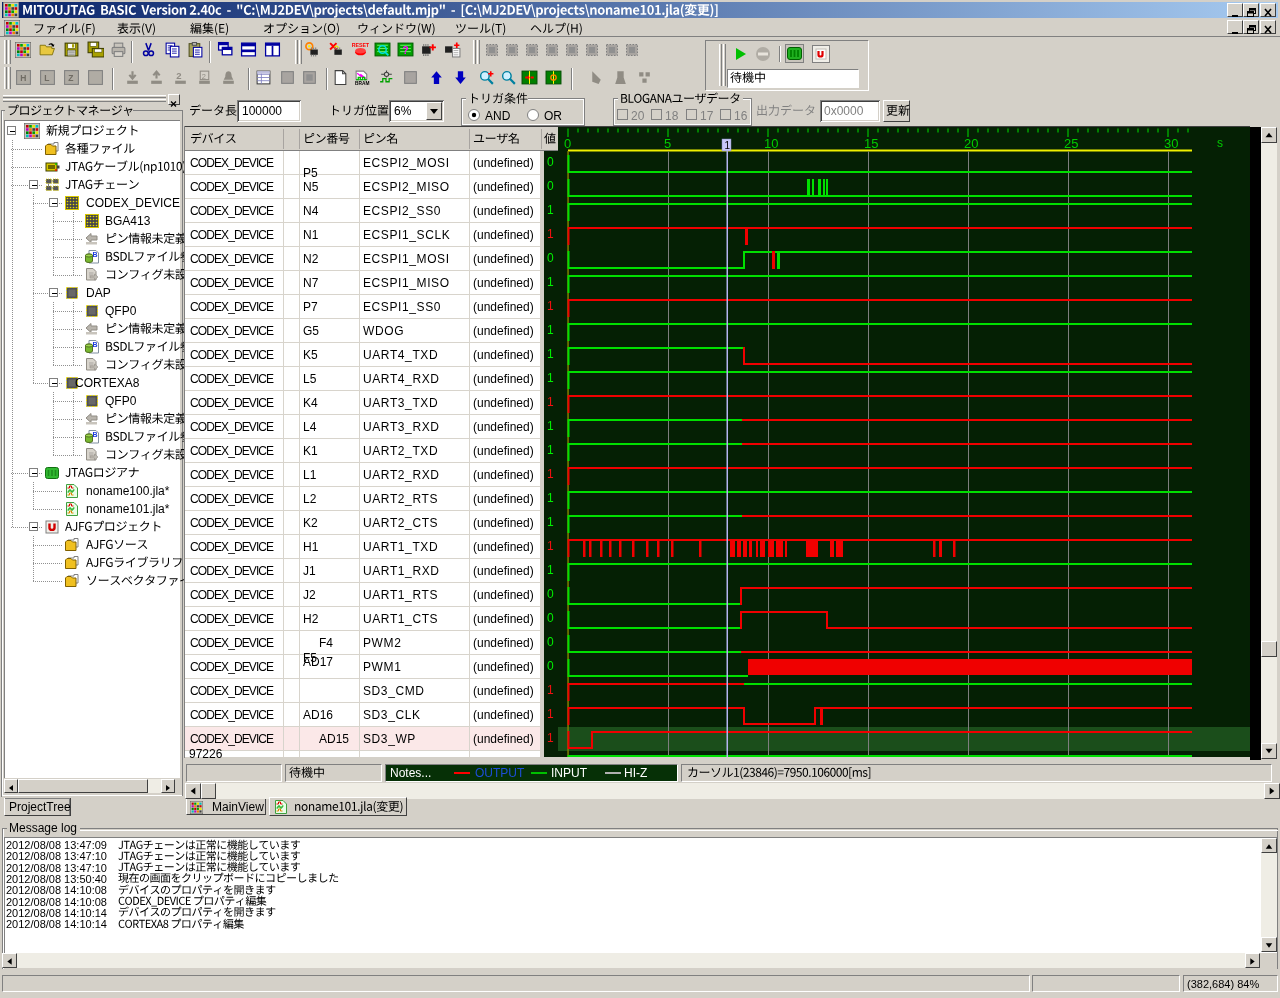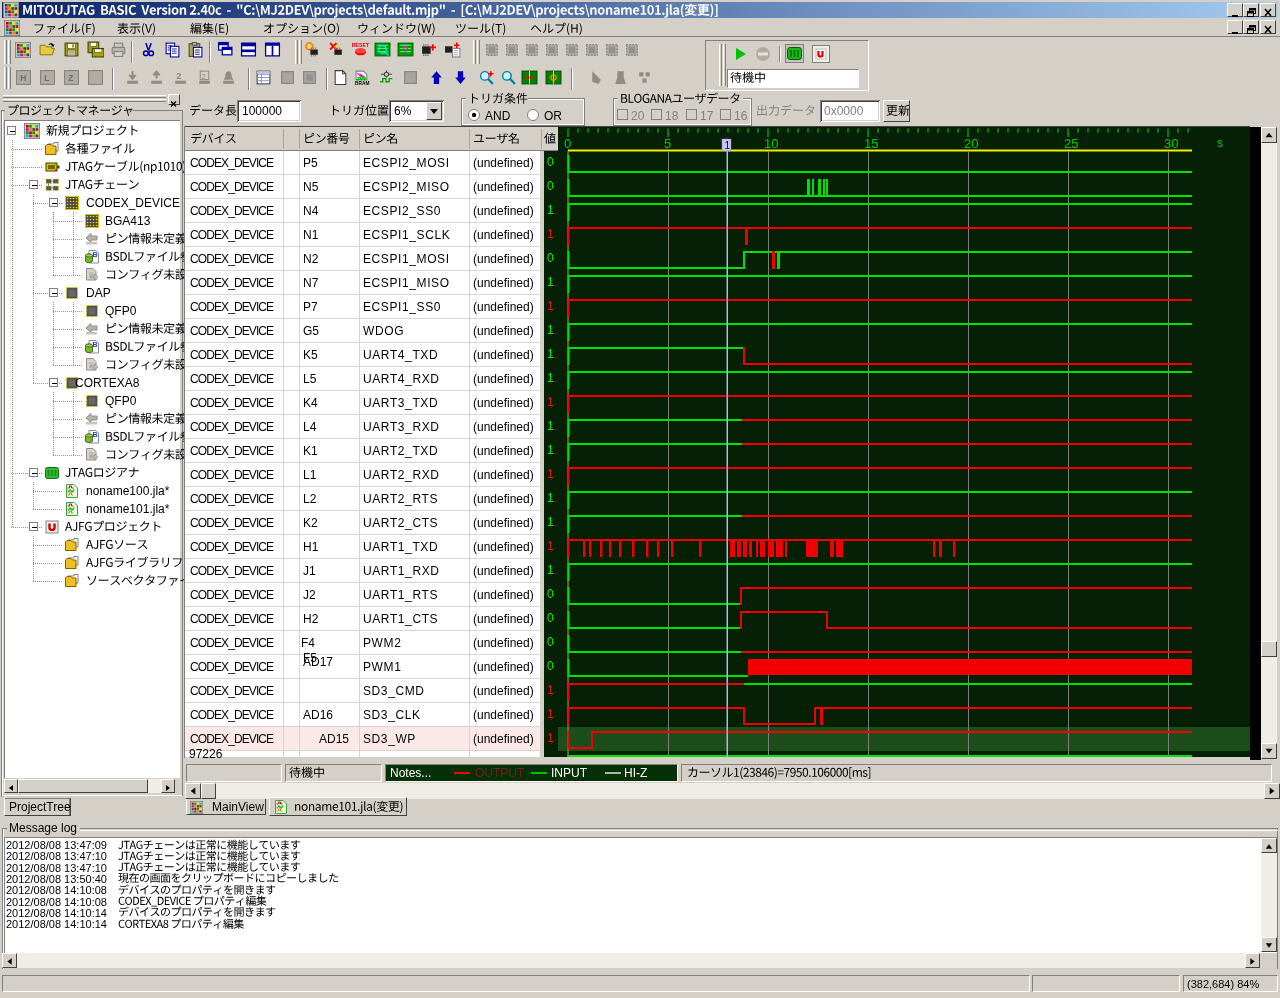--- a/index.html
+++ b/index.html
@@ -793,21 +793,21 @@
 <div class="abs" style="left:185px;top:702px;width:355px;height:1px;background:#d8d4cc"></div>
 <div class="abs" style="left:185px;top:726px;width:355px;height:1px;background:#d8d4cc"></div>
 <div class="abs" style="left:185px;top:750px;width:355px;height:1px;background:#d8d4cc"></div>
 <div class="abs" style="left:283px;top:151px;width:1px;height:606px;background:#d8d4cc"></div>
 <div class="abs" style="left:299px;top:151px;width:1px;height:606px;background:#d8d4cc"></div>
 <div class="abs" style="left:359px;top:151px;width:1px;height:606px;background:#d8d4cc"></div>
 <div class="abs" style="left:469px;top:151px;width:1px;height:606px;background:#d8d4cc"></div>
 <div class="abs" style="left:540px;top:151px;width:4px;height:606px;background:#D4D0C8"></div>
 <div class="abs" style="left:185px;top:151px;width:373px;height:606px;overflow:hidden">
 <div class="abs tx" style="left:5px;top:5px;letter-spacing:-0.9px">CODEX_DEVICE</div>
-<div class="abs tx" style="left:118px;top:5px">P5</div>
+<div class="abs tx" style="left:118px;top:15px">P5</div>
 <div class="abs tx" style="left:178px;top:5px;letter-spacing:0.6px">ECSPI2_MOSI</div>
 <div class="abs tx" style="left:288px;top:5px">(undefined)</div>
 <div class="abs tx" style="left:5px;top:29px;letter-spacing:-0.9px">CODEX_DEVICE</div>
 <div class="abs tx" style="left:118px;top:29px">N5</div>
 <div class="abs tx" style="left:178px;top:29px;letter-spacing:0.6px">ECSPI2_MISO</div>
 <div class="abs tx" style="left:288px;top:29px">(undefined)</div>
 <div class="abs tx" style="left:5px;top:53px;letter-spacing:-0.9px">CODEX_DEVICE</div>
 <div class="abs tx" style="left:118px;top:53px">N4</div>
 <div class="abs tx" style="left:178px;top:53px;letter-spacing:0.6px">ECSPI2_SS0</div>
 <div class="abs tx" style="left:288px;top:53px">(undefined)</div>
@@ -873,21 +873,21 @@
 <div class="abs tx" style="left:288px;top:413px">(undefined)</div>
 <div class="abs tx" style="left:5px;top:437px;letter-spacing:-0.9px">CODEX_DEVICE</div>
 <div class="abs tx" style="left:118px;top:437px">J2</div>
 <div class="abs tx" style="left:178px;top:437px;letter-spacing:0.6px">UART1_RTS</div>
 <div class="abs tx" style="left:288px;top:437px">(undefined)</div>
 <div class="abs tx" style="left:5px;top:461px;letter-spacing:-0.9px">CODEX_DEVICE</div>
 <div class="abs tx" style="left:118px;top:461px">H2</div>
 <div class="abs tx" style="left:178px;top:461px;letter-spacing:0.6px">UART1_CTS</div>
 <div class="abs tx" style="left:288px;top:461px">(undefined)</div>
 <div class="abs tx" style="left:5px;top:485px;letter-spacing:-0.9px">CODEX_DEVICE</div>
-<div class="abs tx" style="left:116px;top:485px">F4</div>
+<div class="abs tx" style="left:134px;top:485px">F4</div>
 <div class="abs tx" style="left:178px;top:485px;letter-spacing:0.6px">PWM2</div>
 <div class="abs tx" style="left:288px;top:485px">(undefined)</div>
 <div class="abs tx" style="left:5px;top:509px;letter-spacing:-0.9px">CODEX_DEVICE</div>
 <div class="abs tx" style="left:118px;top:500px">F5</div>
 <div class="abs tx" style="left:178px;top:509px;letter-spacing:0.6px">PWM1</div>
 <div class="abs tx" style="left:288px;top:509px">(undefined)</div>
 <div class="abs tx" style="left:5px;top:533px;letter-spacing:-0.9px">CODEX_DEVICE</div>
 <div class="abs tx" style="left:118px;top:504px">AD17</div>
 <div class="abs tx" style="left:178px;top:533px;letter-spacing:0.6px">SD3_CMD</div>
 <div class="abs tx" style="left:288px;top:533px">(undefined)</div>
@@ -1072,21 +1072,21 @@
 <div class="abs" style="left:185px;top:760px;width:1095px;height:24px;background:#D4D0C8"></div>
 <div class="abs sunk" style="left:186px;top:764px;width:96px;height:18px"></div>
 <div class="abs tx" style="left:189px;top:747px">97226</div>
 <div class="abs sunk" style="left:285px;top:764px;width:97px;height:18px"></div>
 <svg style="position:absolute;left:289px;top:766px;overflow:visible" width="38" height="18">
     <path transform="matrix(0.012000 0 0 -0.012000 0 10.8)" fill="#000" d="M415 204C462 150 513 75 534 26L598 64C576 112 523 184 477 236ZM255 838C212 767 122 683 44 632C55 617 75 587 83 570C171 630 267 723 325 810ZM606 835V710H386V642H606V515H327V446H747V334H339V265H747V11C747 -2 742 -7 726 -7C710 -8 654 -9 594 -6C604 -27 616 -58 619 -78C697 -78 748 -78 780 -66C811 -54 821 -33 821 11V265H955V334H821V446H962V515H681V642H910V710H681V835ZM272 617C215 514 119 411 29 345C42 327 63 288 69 271C107 303 147 341 185 382V-79H257V468C287 508 315 550 338 591ZM1178 840V623H1052V553H1171C1143 417 1088 259 1031 175C1043 159 1060 131 1068 112C1109 176 1148 278 1178 384V-79H1246V424C1273 374 1304 313 1317 280L1349 325V267H1420C1410 148 1383 36 1291 -28C1307 -39 1327 -63 1337 -78C1410 -24 1448 54 1469 144C1511 116 1554 83 1578 59L1620 111C1590 139 1531 179 1481 208L1488 267H1644C1657 195 1674 131 1695 79C1642 34 1579 -4 1507 -32C1520 -44 1539 -66 1548 -79C1612 -52 1671 -19 1723 21C1760 -44 1808 -82 1868 -82C1935 -82 1958 -48 1970 64C1954 71 1932 84 1917 98C1912 7 1902 -16 1873 -16C1835 -16 1801 13 1773 65C1822 113 1862 167 1891 228L1826 252C1806 208 1780 166 1746 129C1732 168 1720 214 1710 267H1956V329H1873L1894 351C1872 373 1826 403 1788 423L1752 387C1780 371 1813 348 1836 329H1699C1678 468 1667 643 1669 839H1602C1603 650 1612 475 1634 329H1352L1356 335C1341 363 1270 477 1246 509V553H1355V623H1246V840ZM1873 730C1857 695 1835 654 1810 613C1798 627 1783 643 1766 658C1792 699 1823 757 1849 807L1790 830C1776 789 1751 732 1729 689L1705 707L1674 666C1712 637 1755 596 1780 564C1760 532 1740 502 1720 477L1687 475L1698 416L1909 437C1914 421 1918 407 1921 395L1970 418C1962 456 1935 517 1907 563L1861 544C1871 527 1881 507 1890 487L1784 480C1832 546 1886 633 1928 704ZM1535 730C1518 695 1496 654 1472 613C1460 627 1445 642 1428 657C1454 699 1484 758 1510 807L1452 830C1438 790 1413 733 1391 689L1367 707L1336 666C1374 637 1417 596 1442 564C1419 528 1396 493 1374 465L1339 463L1350 404L1554 424L1562 389L1612 410C1605 448 1581 509 1555 555L1509 538C1519 519 1528 498 1536 476L1438 470C1488 538 1545 629 1589 704ZM2458 840V661H2096V186H2171V248H2458V-79H2537V248H2825V191H2902V661H2537V840ZM2171 322V588H2458V322ZM2825 322H2537V588H2825Z"></path>
   </svg>
 <div class="abs sunk" style="left:385px;top:764px;width:293px;height:18px;background:#063006"></div>
 <div class="abs" style="left:390px;top:766px;font-size:12px;color:#fff">Notes...</div>
 <div class="abs" style="left:454px;top:772px;width:16px;height:2px;background:#FF0000"></div>
-<div class="abs" style="left:475px;top:766px;font-size:12px;color:#7f1d1d">OUTPUT</div>
+<div class="abs" style="left:475px;top:766px;font-size:12px;color:#1d4ed8">OUTPUT</div>
 <div class="abs" style="left:531px;top:772px;width:16px;height:2px;background:#00C000"></div>
 <div class="abs" style="left:551px;top:766px;font-size:12px;color:#fff">INPUT</div>
 <div class="abs" style="left:605px;top:772px;width:16px;height:2px;background:#b0b0b0"></div>
 <div class="abs" style="left:624px;top:766px;font-size:12px;color:#fff">HI-Z</div>
 <div class="abs sunk" style="left:681px;top:764px;width:591px;height:18px"></div>
 <svg style="position:absolute;left:687px;top:766px;overflow:visible" width="186" height="18">
     <path transform="matrix(0.012000 0 0 -0.012000 0 10.8)" fill="#000" d="M855 579 799 607C782 604 762 602 735 602H497C499 635 501 669 502 705C503 729 505 764 508 787H414C418 763 421 726 421 704C421 668 419 634 417 602H241C203 602 162 604 127 608V523C162 527 203 527 242 527H410C383 321 311 196 212 106C182 77 141 49 109 32L182 -27C349 88 453 240 489 527H769C769 420 756 174 718 98C707 73 689 65 660 65C618 65 565 69 511 76L521 -7C573 -10 631 -14 682 -14C737 -14 769 5 789 47C834 143 846 434 850 530C850 543 852 562 855 579ZM1062 433V335C1093 338 1146 340 1201 340C1276 340 1675 340 1750 340C1795 340 1837 336 1857 335V433C1835 431 1799 428 1749 428C1675 428 1275 428 1201 428C1145 428 1092 431 1062 433ZM2184 36 2259 -27C2422 48 2535 161 2613 281C2686 394 2726 519 2750 638C2754 656 2762 691 2770 717L2670 731C2671 713 2667 675 2662 649C2646 556 2614 437 2537 323C2463 212 2350 104 2184 36ZM2123 719 2044 679C2085 621 2168 479 2211 390L2291 435C2255 500 2167 654 2123 719ZM3404 21 3457 -23C3464 -17 3475 -9 3491 0C3607 57 3746 160 3832 277L3785 345C3708 232 3585 141 3493 99C3493 130 3493 613 3493 676C3493 714 3496 742 3497 750H3405C3406 742 3410 714 3410 676C3410 613 3410 123 3410 77C3410 57 3408 37 3404 21ZM2946 26 3021 -24C3105 45 3169 143 3199 250C3226 350 3230 564 3230 675C3230 705 3234 735 3235 747H3143C3147 726 3150 704 3150 674C3150 563 3149 363 3120 272C3090 175 3030 86 2946 26ZM3928 0H4330V76H4183V733H4113C4073 710 4026 693 3961 681V623H4092V76H3928ZM4594 -196 4650 -171C4564 -29 4523 141 4523 311C4523 480 4564 649 4650 792L4594 818C4502 668 4447 507 4447 311C4447 114 4502 -47 4594 -196ZM4697 0H5158V79H4955C4918 79 4873 75 4835 72C5007 235 5123 384 5123 531C5123 661 5040 746 4909 746C4816 746 4752 704 4693 639L4746 587C4787 636 4838 672 4898 672C4989 672 5033 611 5033 527C5033 401 4927 255 4697 54ZM5431 -13C5562 -13 5667 65 5667 196C5667 297 5598 361 5512 382V387C5590 414 5642 474 5642 563C5642 679 5552 746 5428 746C5344 746 5279 709 5224 659L5273 601C5315 643 5366 672 5425 672C5502 672 5549 626 5549 556C5549 477 5498 416 5346 416V346C5516 346 5574 288 5574 199C5574 115 5513 63 5425 63C5342 63 5287 103 5244 147L5197 88C5245 35 5317 -13 5431 -13ZM5963 -13C6100 -13 6192 70 6192 176C6192 277 6133 332 6069 369V374C6112 408 6166 474 6166 551C6166 664 6090 744 5965 744C5851 744 5764 669 5764 558C5764 481 5810 426 5863 389V385C5796 349 5729 280 5729 182C5729 69 5827 -13 5963 -13ZM6013 398C5926 432 5847 471 5847 558C5847 629 5896 676 5964 676C6042 676 6088 619 6088 546C6088 492 6062 442 6013 398ZM5964 55C5876 55 5810 112 5810 190C5810 260 5852 318 5911 356C6015 314 6105 278 6105 179C6105 106 6049 55 5964 55ZM6538 0H6624V202H6722V275H6624V733H6523L6218 262V202H6538ZM6538 275H6313L6480 525C6501 561 6521 598 6539 633H6543C6541 596 6538 536 6538 500ZM7014 -13C7128 -13 7225 83 7225 225C7225 379 7145 455 7021 455C6964 455 6900 422 6855 367C6859 594 6942 671 7044 671C7088 671 7132 649 7160 615L7212 671C7171 715 7116 746 7040 746C6898 746 6769 637 6769 350C6769 108 6874 -13 7014 -13ZM6857 294C6905 362 6961 387 7006 387C7095 387 7138 324 7138 225C7138 125 7084 59 7014 59C6922 59 6867 142 6857 294ZM7327 -196C7419 -47 7474 114 7474 311C7474 507 7419 668 7327 818L7270 792C7356 649 7399 480 7399 311C7399 141 7356 -29 7270 -171ZM7564 455H8044V523H7564ZM7564 215H8044V283H7564ZM8239 0H8334C8346 287 8377 458 8549 678V733H8090V655H8446C8302 455 8252 278 8239 0ZM8791 -13C8928 -13 9057 101 9057 398C9057 631 8951 746 8810 746C8696 746 8600 651 8600 508C8600 357 8680 278 8802 278C8863 278 8926 313 8971 367C8964 140 8882 63 8788 63C8740 63 8696 84 8664 119L8614 62C8655 19 8711 -13 8791 -13ZM8970 444C8921 374 8866 346 8817 346C8730 346 8686 410 8686 508C8686 609 8740 675 8811 675C8904 675 8960 595 8970 444ZM9333 -13C9456 -13 9573 78 9573 238C9573 400 9473 472 9352 472C9308 472 9275 461 9242 443L9261 655H9537V733H9181L9157 391L9206 360C9248 388 9279 403 9328 403C9420 403 9480 341 9480 236C9480 129 9411 63 9324 63C9239 63 9185 102 9144 144L9098 84C9148 35 9218 -13 9333 -13ZM9864 -13C10003 -13 10092 113 10092 369C10092 623 10003 746 9864 746C9724 746 9636 623 9636 369C9636 113 9724 -13 9864 -13ZM9864 61C9781 61 9724 154 9724 369C9724 583 9781 674 9864 674C9947 674 10004 583 10004 369C10004 154 9947 61 9864 61ZM10240 -13C10276 -13 10306 15 10306 56C10306 98 10276 126 10240 126C10203 126 10174 98 10174 56C10174 15 10203 -13 10240 -13ZM10427 0H10829V76H10682V733H10612C10572 710 10525 693 10460 681V623H10591V76H10427ZM11132 -13C11271 -13 11360 113 11360 369C11360 623 11271 746 11132 746C10992 746 10904 623 10904 369C10904 113 10992 -13 11132 -13ZM11132 61C11049 61 10992 154 10992 369C10992 583 11049 674 11132 674C11215 674 11272 583 11272 369C11272 154 11215 61 11132 61ZM11670 -13C11784 -13 11881 83 11881 225C11881 379 11801 455 11677 455C11620 455 11556 422 11511 367C11515 594 11598 671 11700 671C11744 671 11788 649 11816 615L11868 671C11827 715 11772 746 11696 746C11554 746 11425 637 11425 350C11425 108 11530 -13 11670 -13ZM11513 294C11561 362 11617 387 11662 387C11751 387 11794 324 11794 225C11794 125 11740 59 11670 59C11578 59 11523 142 11513 294ZM12162 -13C12301 -13 12390 113 12390 369C12390 623 12301 746 12162 746C12022 746 11934 623 11934 369C11934 113 12022 -13 12162 -13ZM12162 61C12079 61 12022 154 12022 369C12022 583 12079 674 12162 674C12245 674 12302 583 12302 369C12302 154 12245 61 12162 61ZM12677 -13C12816 -13 12905 113 12905 369C12905 623 12816 746 12677 746C12537 746 12449 623 12449 369C12449 113 12537 -13 12677 -13ZM12677 61C12594 61 12537 154 12537 369C12537 583 12594 674 12677 674C12760 674 12817 583 12817 369C12817 154 12760 61 12677 61ZM13192 -13C13331 -13 13420 113 13420 369C13420 623 13331 746 13192 746C13052 746 12964 623 12964 369C12964 113 13052 -13 13192 -13ZM13192 61C13109 61 13052 154 13052 369C13052 583 13109 674 13192 674C13275 674 13332 583 13332 369C13332 154 13275 61 13192 61ZM13535 -170H13733V-118H13603V739H13733V792H13535ZM13819 0H13911V394C13960 450 14006 477 14047 477C14116 477 14148 434 14148 332V0H14239V394C14290 450 14334 477 14376 477C14445 477 14477 434 14477 332V0H14568V344C14568 482 14515 557 14404 557C14337 557 14281 514 14224 453C14202 517 14158 557 14074 557C14009 557 13953 516 13905 464H13903L13894 543H13819ZM14847 -13C14975 -13 15044 60 15044 148C15044 251 14958 283 14879 313C14818 336 14762 356 14762 407C14762 450 14794 486 14863 486C14911 486 14949 465 14986 438L15030 495C14989 529 14929 557 14862 557C14743 557 14675 489 14675 403C14675 310 14757 274 14833 246C14893 224 14957 198 14957 143C14957 96 14922 58 14850 58C14785 58 14737 84 14689 123L14645 62C14696 19 14770 -13 14847 -13ZM15075 -170H15274V792H15075V739H15205V-118H15075Z"></path>
   </svg>
 <div class="abs" style="left:185px;top:783px;width:1095px;height:16px;background:#efede5"></div>
 <div class="abs btn" style="left:185px;top:783px;width:16px;height:16px"><svg width="14" height="14" viewBox="0 0 12 12">

